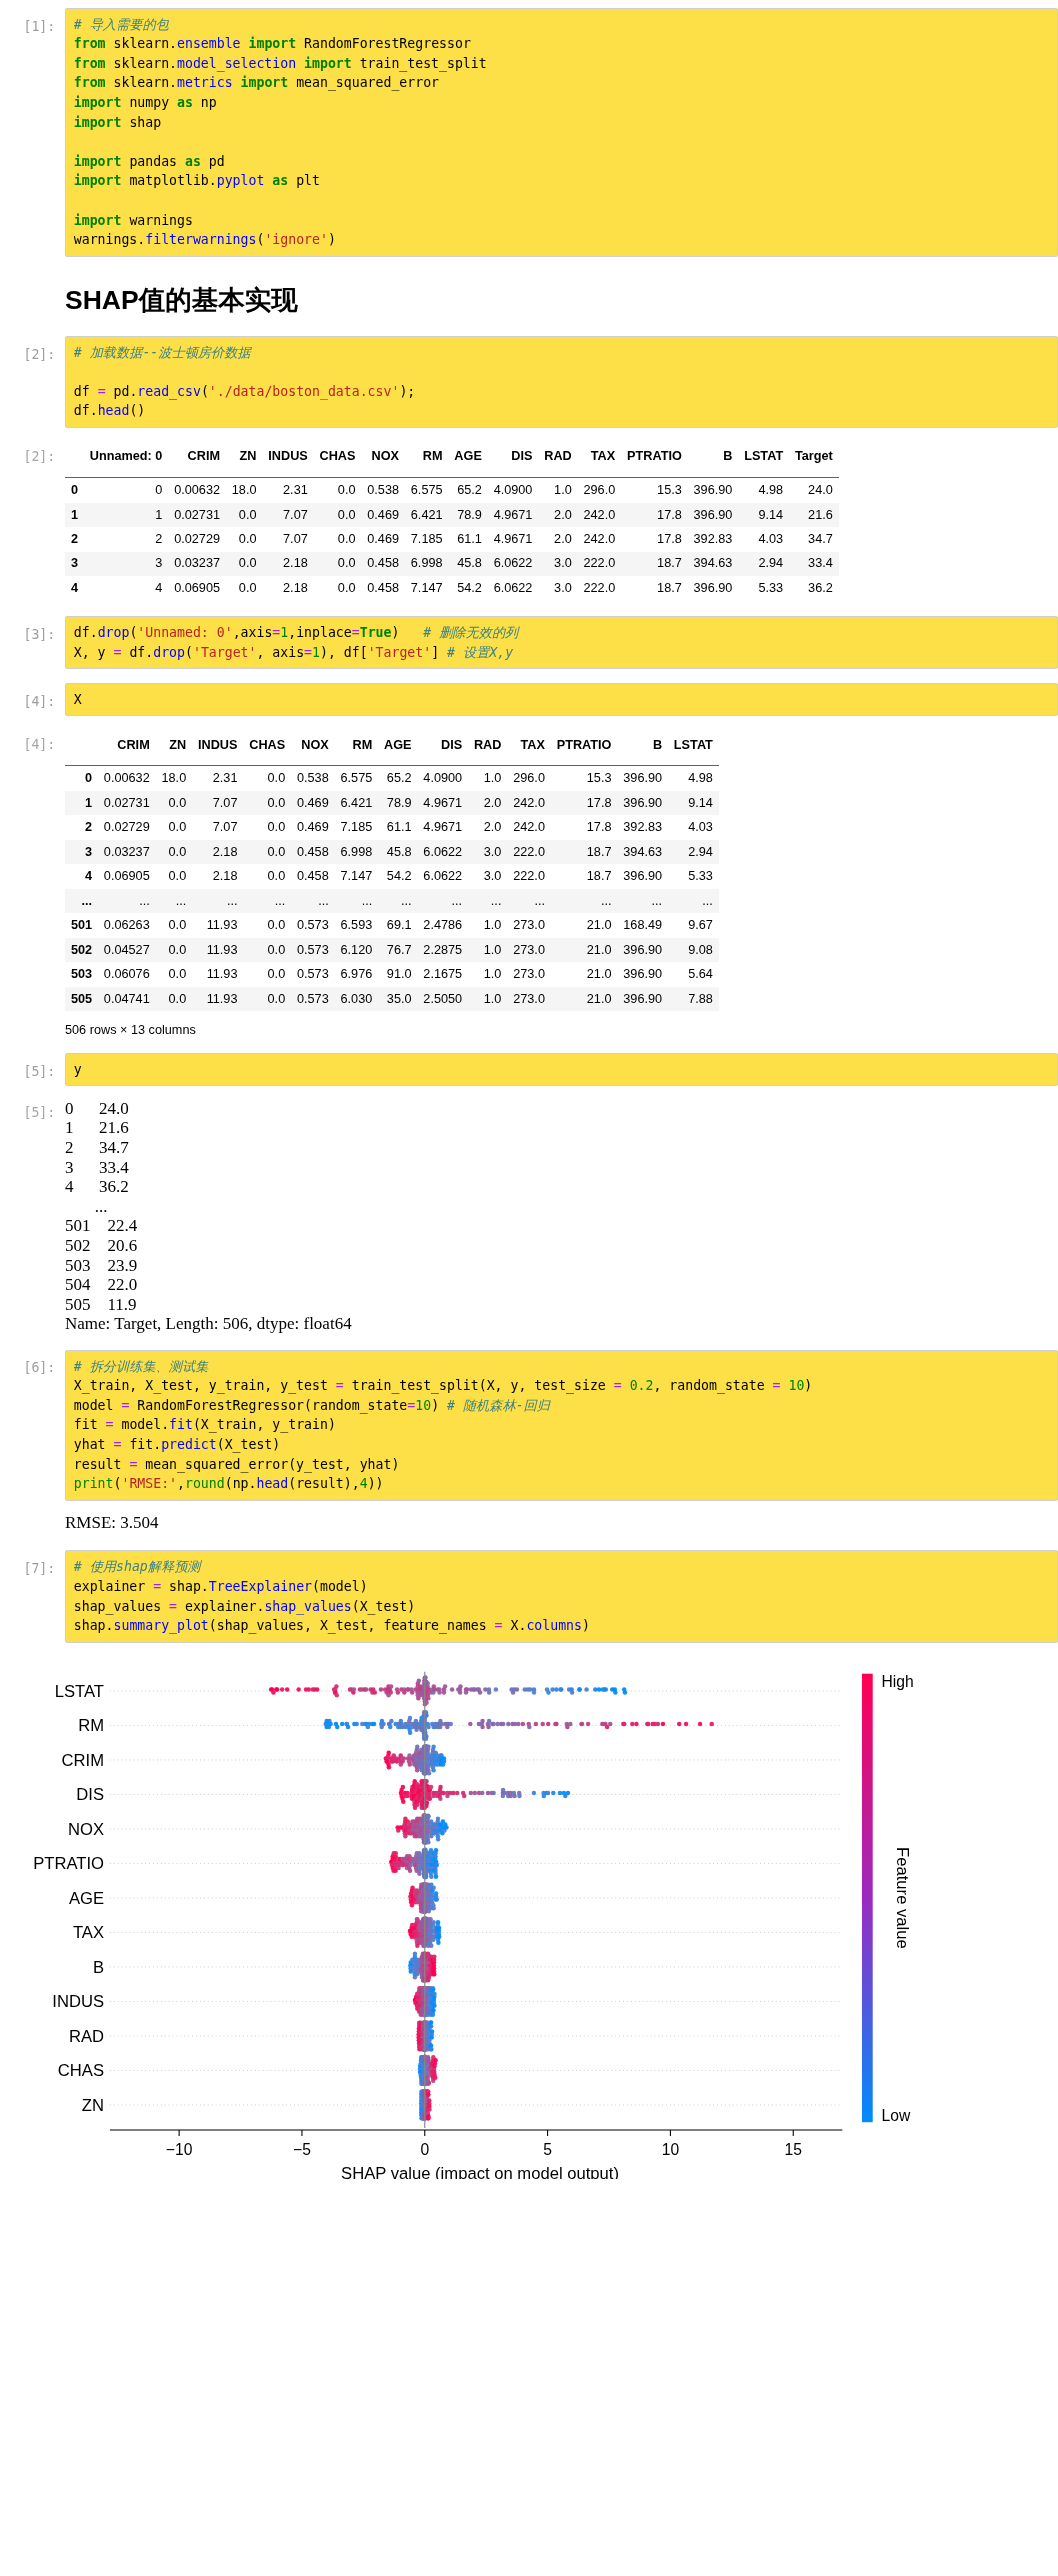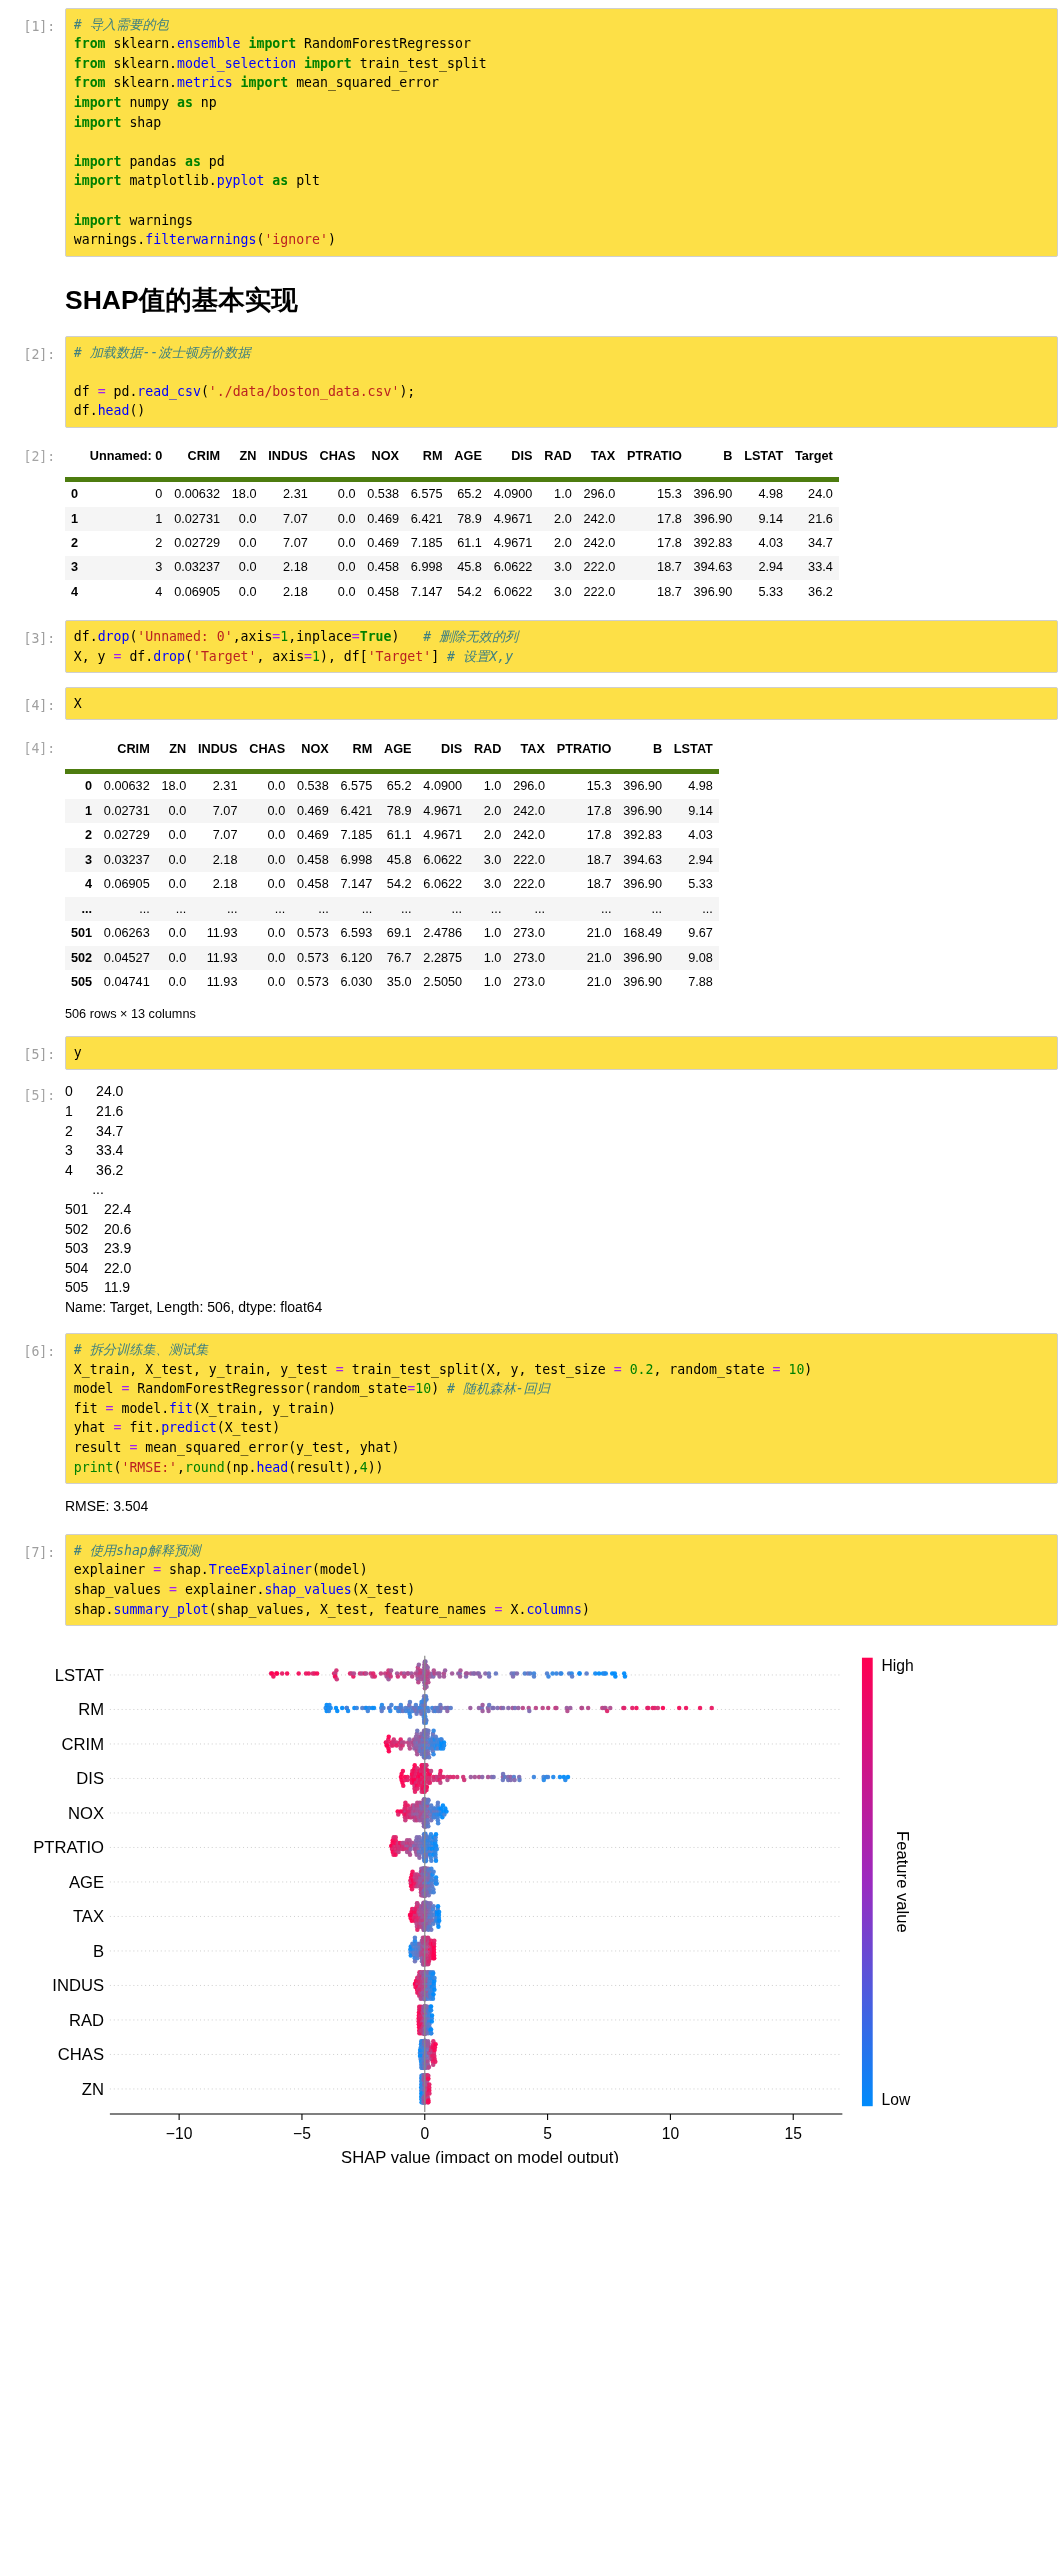--- a/index.html
+++ b/index.html
@@ -30,22 +30,22 @@
     overflow:hidden;
   }
   pre.code {
     margin:0; padding:0;
     font-family:"DejaVu Sans Mono","Liberation Mono",monospace;
     font-size:13.2px; line-height:19.6px; color:#000;
     white-space:pre; overflow:hidden;
   }
   pre.out-text {
     margin:0; padding:2px 0 2px 0;
-    font-family:Liberation Sans, sans-serif;
-    font-size:14px; line-height:19.6px; color:#000;
+    font-family:Liberation Serif, serif;
+    font-size:17px; line-height:19.6px; color:#000;
     white-space:pre;
   }
   .out-area { flex:1; padding-top:2.9px; }
 
   
   .k  { color:#008000; font-weight:bold; }   
   .nn { color:#0000ff; }                      
   .s  { color:#ba2121; }                      
   .c  { color:#408080; font-style:italic; }   
   .m  { color:#008000; }                      
@@ -63,21 +63,21 @@
   
   table.df {
     border-collapse:collapse; font-size:12.7px;
     font-family:"Liberation Sans", sans-serif;
     margin:3.9px 0 0 0;
   }
   table.df th, table.df td {
     padding:3.9px 5.9px; text-align:right; white-space:nowrap;
     border:none; line-height:16.7px;
   }
-  table.df thead th { font-weight:bold; border-bottom:5px solid #4d7c0f; padding-bottom:12px;}
+  table.df thead th { font-weight:bold; border-bottom:1px solid #4d7c0f; padding-bottom:12px;}
   table.df tbody tr:nth-child(even) { background:#f5f5f5; }
   table.df tbody th.idx { font-weight:bold; text-align:right; }
   .df-shape { font-size:12.7px; margin:11.8px 0 0 0; font-family:"Liberation Sans",sans-serif;}
 
   
   .plot-wrap { margin:17.6px 0 0 0; width:1058px; }
 </style>
 </head>
 <body>
 
@@ -391,20 +391,36 @@
               <td>0.0</td>
               <td>0.573</td>
               <td>6.120</td>
               <td>76.7</td>
               <td>2.2875</td>
               <td>1.0</td>
               <td>273.0</td>
               <td>21.0</td>
               <td>396.90</td>
               <td>9.08</td>
+            </tr>
+            <tr>
+              <th class="idx">503</th>
+              <td>0.06076</td>
+              <td>0.0</td>
+              <td>11.93</td>
+              <td>0.0</td>
+              <td>0.573</td>
+              <td>6.976</td>
+              <td>91.0</td>
+              <td>2.1675</td>
+              <td>1.0</td>
+              <td>273.0</td>
+              <td>21.0</td>
+              <td>396.90</td>
+              <td>5.64</td>
             </tr>
             <tr>
               <th class="idx">505</th>
               <td>0.04741</td>
               <td>0.0</td>
               <td>11.93</td>
               <td>0.0</td>
               <td>0.573</td>
               <td>6.030</td>
               <td>35.0</td>

